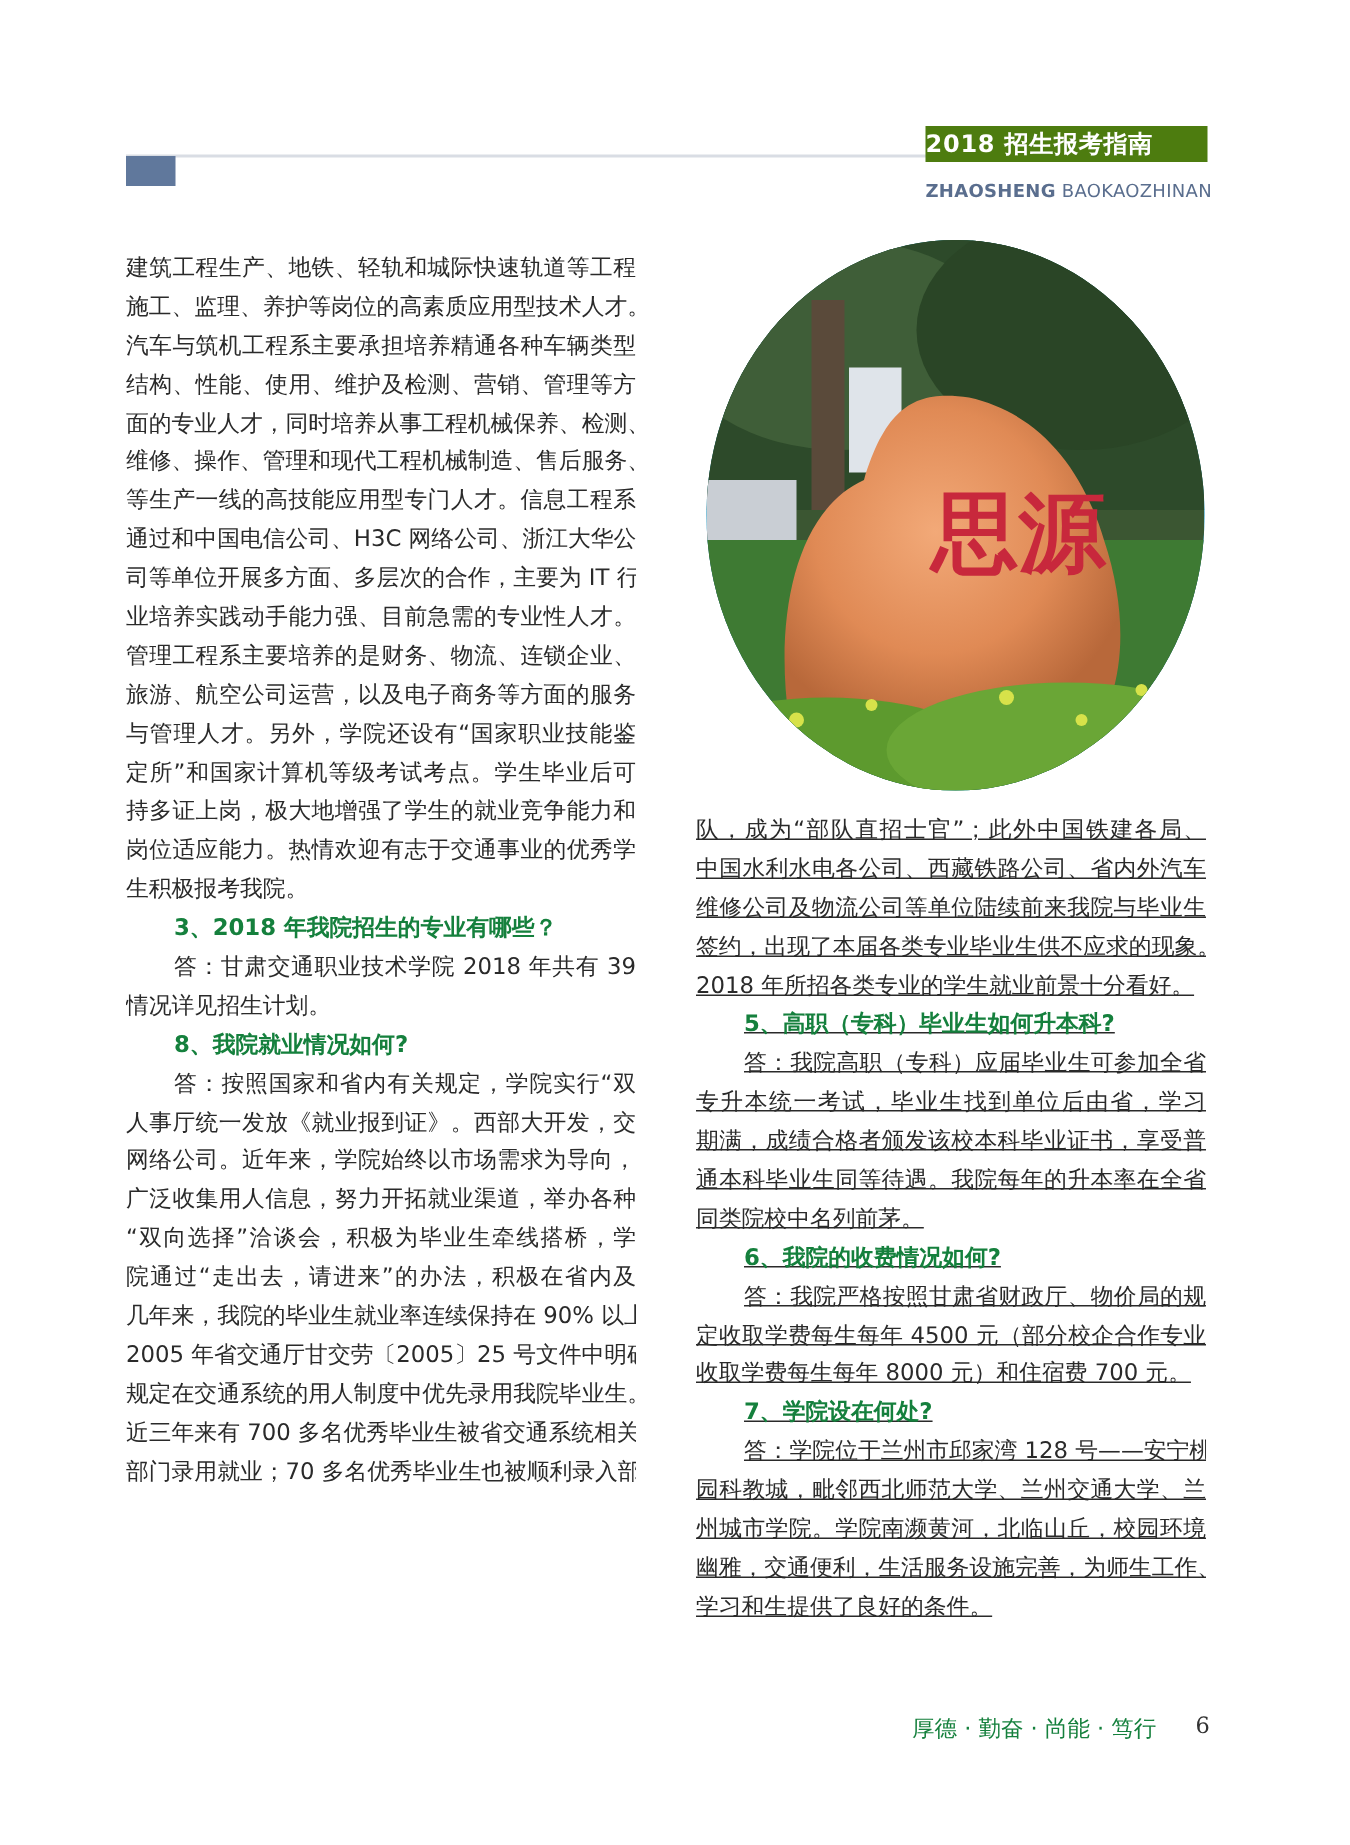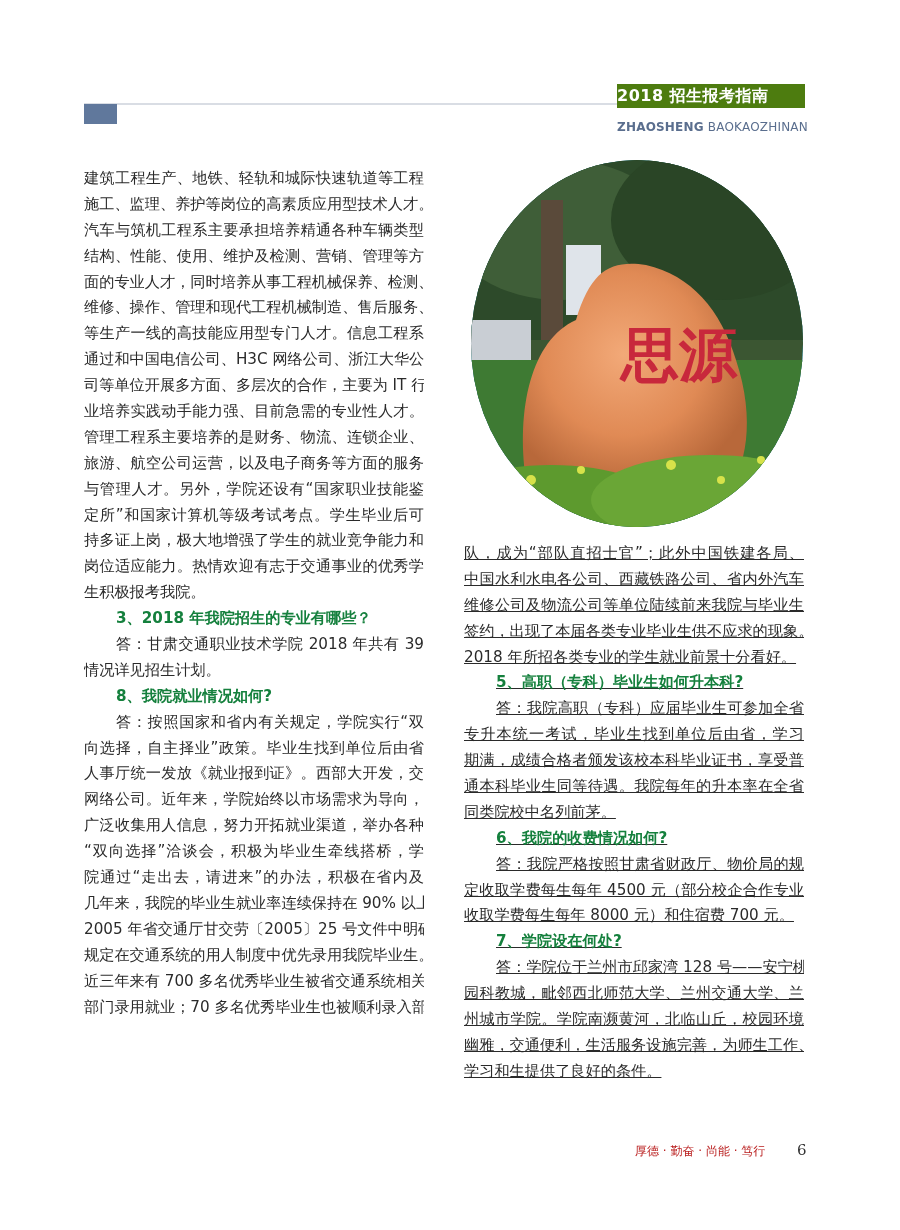--- a/index.html
+++ b/index.html
@@ -10,21 +10,21 @@
   .header-sub { position:absolute; left:617px; top:120px; width:188px; font-size:12px; color:#5a6e8e; text-align:right; letter-spacing:0.2px; white-space:nowrap; }
   .header-sub b { font-weight:bold; }
   .col { position:absolute; font-size:15.2px; line-height:25.9px; text-align:justify; }
   .col-left { left:84px; top:166px; width:340px; }
   .col-right { left:464px; top:541px; width:340px;text-decoration:underline; }
   .line { display:block; white-space:nowrap; overflow:hidden; text-align-last:justify; height:25.9px; }
   .line.last { text-align-last:left; }
   .q { color:#15803d; font-weight:bold; padding-left:32px; text-align-last:left; }
   .indent { padding-left:32px; }
   .photo { position:absolute; left:471px; top:160px; width:332px; height:367px; border-radius:50%; overflow:hidden; background:#0ea5e9; }
-  .footer { position:absolute; left:635px; top:1143px; font-size:12px; color:#b91c1c; white-space:nowrap; }
+  .footer { position:absolute; left:608px; top:1143px; font-size:15px; color:#15803d; white-space:nowrap; }
   .page-num { position:absolute; left:797px; top:1141px; font-family:"DejaVu Serif","Liberation Serif",serif; font-size:15px; color:#333; }
 </style>
 </head>
 <body>
 
 <div class="header-rule"></div>
 <div class="header-square"></div>
 <div class="header-title-box">2018 招生报考指南</div>
 <div class="header-sub">
   <b>ZHAOSHENG</b>
@@ -78,21 +78,20 @@
   <span class="line">持多证上岗，极大地增强了学生的就业竞争能力和</span>
   <span class="line">岗位适应能力。热情欢迎有志于交通事业的优秀学</span>
   <span class="line last">生积极报考我院。</span>
 
   <span class="line q">3、2018 年我院招生的专业有哪些？</span>
   <span class="line indent">答：甘肃交通职业技术学院 2018 年共有 39</span>
   <span class="line last">情况详见招生计划。</span>
 
   <span class="line q">8、我院就业情况如何?</span>
   <span class="line indent">答：按照国家和省内有关规定，学院实行“双</span>
-  <span class="line">向选择，自主择业”政策。毕业生找到单位后由省</span>
   <span class="line">人事厅统一发放《就业报到证》。西部大开发，交</span>
   <span class="line">网络公司。近年来，学院始终以市场需求为导向，</span>
   <span class="line">广泛收集用人信息，努力开拓就业渠道，举办各种</span>
   <span class="line">“双向选择”洽谈会，积极为毕业生牵线搭桥，学</span>
   <span class="line">院通过“走出去，请进来”的办法，积极在省内及</span>
   <span class="line">几年来，我院的毕业生就业率连续保持在 90% 以上。</span>
   <span class="line">2005 年省交通厅甘交劳〔2005〕25 号文件中明确</span>
   <span class="line">规定在交通系统的用人制度中优先录用我院毕业生。</span>
   <span class="line">近三年来有 700 多名优秀毕业生被省交通系统相关</span>
   <span class="line">部门录用就业；70 多名优秀毕业生也被顺利录入部</span>

